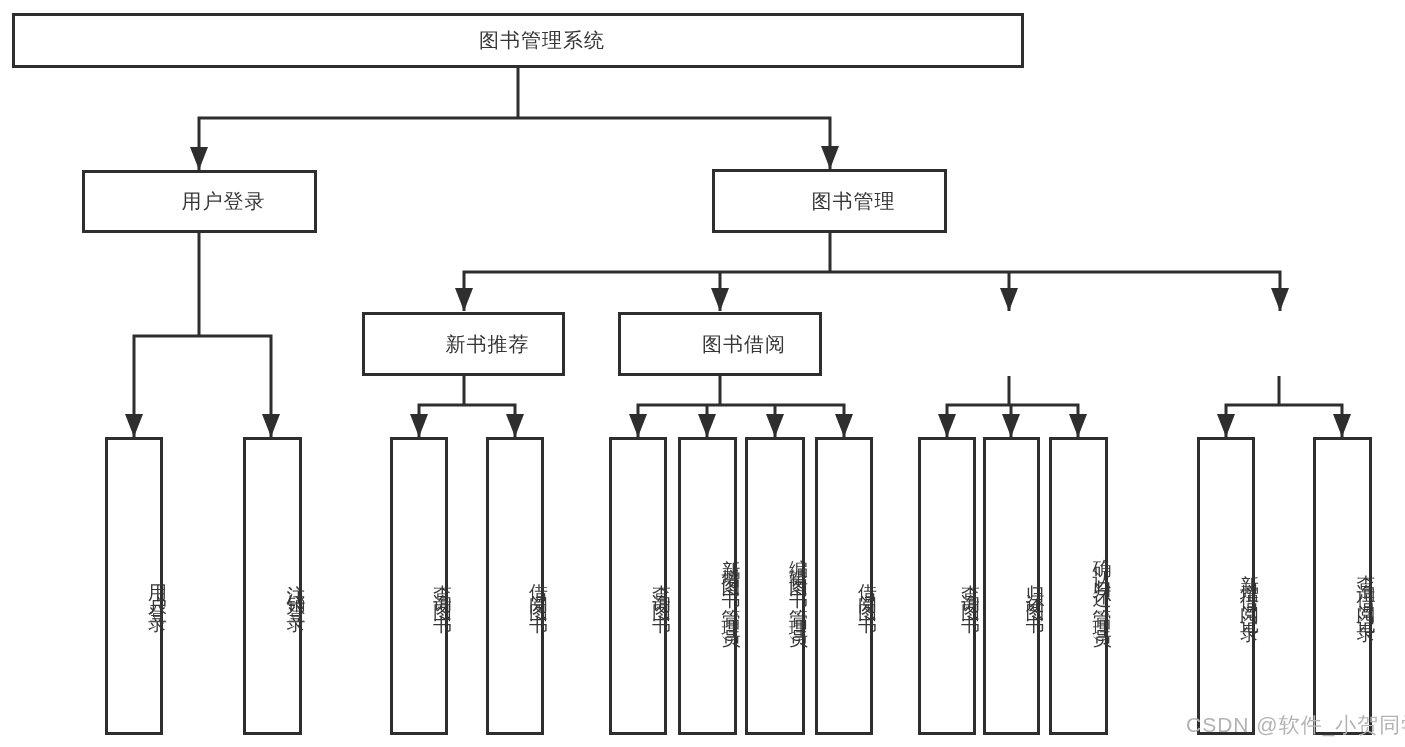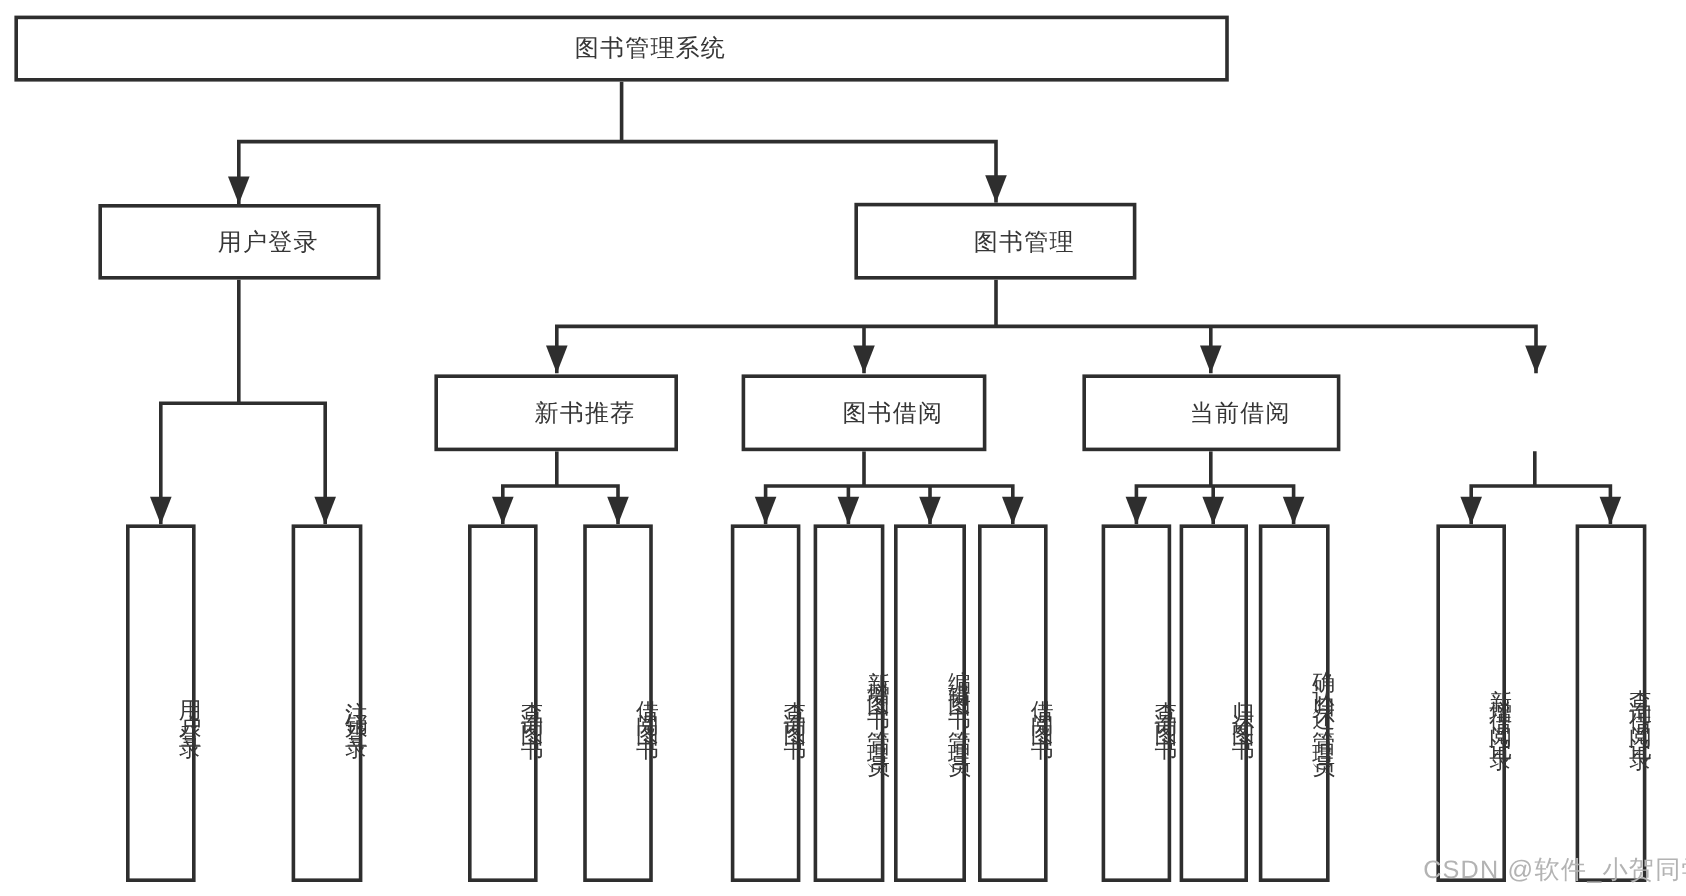--- a/index.html
+++ b/index.html
@@ -101,21 +101,20 @@
     </g>
   </svg>
 
   <div class="node" style="left:12px; top:13px; width:1012px; height:55px;">图书管理系统</div>
 
   <div class="node" style="left:82px; top:170px; width:235px; height:63px;">用户登录</div>
   <div class="node" style="left:712px; top:169px; width:235px; height:64px;">图书管理</div>
 
   <div class="node" style="left:362px; top:312px; width:203px; height:64px;">新书推荐</div>
   <div class="node" style="left:618px; top:312px; width:204px; height:64px;">图书借阅</div>
-  <div class="node" style="left:902px; top:312px; width:215px; height:64px;">当前借阅</div>
 
   <div class="node v" style="left:105px; top:437px; width:58px; height:298px;">用户登录</div>
   <div class="node v" style="left:243px; top:437px; width:59px; height:298px;">注销登录</div>
 
   <div class="node v" style="left:390px; top:437px; width:58px; height:298px;">查询图书</div>
   <div class="node v" style="left:486px; top:437px; width:58px; height:298px;">借阅图书</div>
 
   <div class="node v" style="left:609px; top:437px; width:58px; height:298px;">查询图书</div>
   <div class="node v" style="left:678px; top:437px; width:59px; height:298px;">新增图书（管理员）</div>
   <div class="node v" style="left:745px; top:437px; width:60px; height:298px;">编辑图书（管理员）</div>

